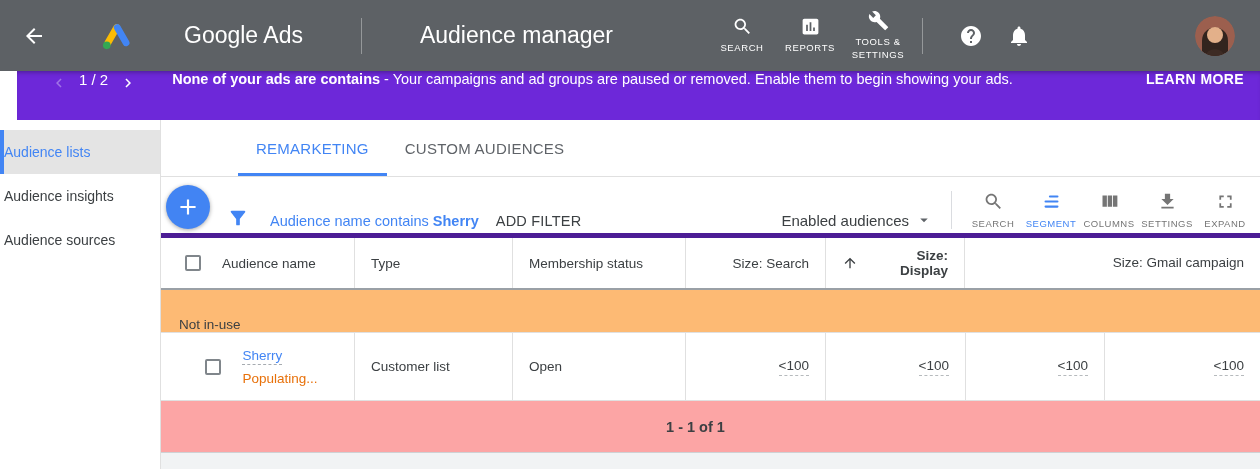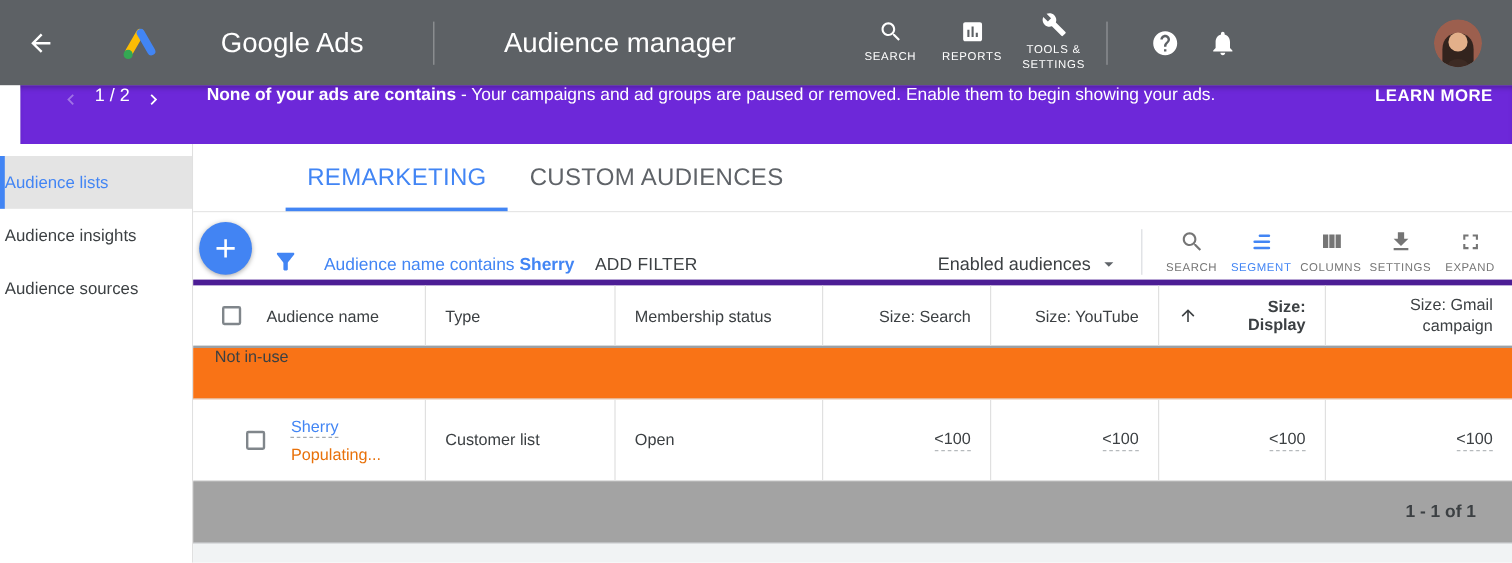--- a/index.html
+++ b/index.html
@@ -39,21 +39,21 @@
   .page-body { display:flex; height:349px; }
   .sidebar { width:161px; flex:none; background:#fff; border-right:1px solid #e0e0e0; padding-top:10px; }
   .side-item { height:44px; display:flex; align-items:center; border-left:4px solid transparent;
     font-size:14px; color:#3c4043; cursor:pointer; }
   .side-item.selected { background:#e4e4e4; border-left-color:#4285f4; color:#4285f4; }
 
   .main { flex:1; display:flex; flex-direction:column; min-width:0; }
 
   
   .tabs { height:57px; display:flex; padding-left:77px; border-bottom:1px solid #e0e0e0; background:#fff; }
-  .tab { display:flex; align-items:center; padding:0 18px; font-size:20px; letter-spacing:.25px;
+  .tab { display:flex; align-items:center; padding:0 18px; font-size:15px; letter-spacing:.25px;
     color:#5f6368; position:relative; cursor:pointer; white-space:nowrap; }
   .tab.active { color:#4285f4; }
   .tab.active::after { content:""; position:absolute; left:0; right:0; bottom:0; height:3px; background:#4285f4; }
 
   
   .toolbar { height:61px; display:flex; align-items:flex-end; border-bottom:5px solid #4c1d95; background:#fff;
     padding:0 6px 4px 5px; }
   .fab { width:44px; height:44px; border-radius:50%; background:#4284f3; display:flex; align-items:center;
     justify-content:center; box-shadow:0 1px 4px rgba(0,0,0,.35); cursor:pointer; flex:none; }
   .fab svg { width:26px; height:26px; fill:#fff; }
@@ -80,35 +80,35 @@
   .c7 { flex:1; min-width:0; }
   .num { justify-content:flex-end; text-align:right; }
   .th.c1 { padding-left:24px; }
   .th .sort-arrow { display:flex; margin-right:8px; }
   .th .sort-arrow svg { width:16px; height:16px; fill:#3c4043; }
   .th.sorted { font-weight:700; }
   .checkbox { width:16px; height:16px; border:2px solid #80868b; border-radius:2px; background:#fff; cursor:pointer; flex:none; }
   .th .hlabel { margin-left:21px; }
   .gmail-h { line-height:1.3; }
 
-  .group-row { height:43px; background:#f97316; display:flex; align-items:flex-start; padding-left:18px;
+  .group-row { height:43px; background:#fdba74; display:flex; align-items:flex-end; padding-left:18px;
     font-size:13.5px; color:#3c4043; border-bottom:1px solid #e0e0e0; }
 
   .data-row { display:flex; height:68px; border-bottom:1px solid #e0e0e0; background:#fff; }
   .td { display:flex; flex-direction:column; justify-content:center; padding:0 16px; font-size:13.5px; color:#3c4043; }
   .td.c1 { flex-direction:row; align-items:center; padding-left:24px; }
   .name-block { margin-left:21px; display:flex; flex-direction:column; }
   .name-link { color:#4285f4; text-decoration:none; border-bottom:1px dashed #a6abb0; padding-bottom:1px;
     width:fit-content; cursor:pointer; }
   .populating { color:#e8710a; margin-top:6px; }
   .type-sub { color:#80868b; margin-top:2px; line-height:1.3; }
   .size-val { align-self:flex-end; border-bottom:1px dashed #b6babd; padding-bottom:2px; }
 
-  .tfoot { height:52px; display:flex; align-items:center; justify-content:flex-end; padding-right:30px;
-    font-size:14.5px; font-weight:700; color:#3c4043; background:#a3a3a3; border-bottom:1px solid #cfd1d4; }
+  .tfoot { height:52px; display:flex; align-items:center; justify-content:center; padding-right:30px;
+    font-size:14.5px; font-weight:700; color:#3c4043; background:#fca5a5; border-bottom:1px solid #cfd1d4; }
   .bottom-strip { flex:1; background:#f1f3f4; }
 </style>
 </head>
 <body>
 
 <div class="appbar">
   <div class="appbar-left">
     <div class="iconbtn">
       <svg viewBox="0 0 24 24">
           <path d="M20 11H7.83l5.59-5.59L12 4l-8 8 8 8 1.41-1.41L7.83 13H20v-2z"></path>
@@ -267,21 +267,20 @@
     </div>
 
     <div class="thead">
       <div class="th c1 cdiv">
         <div class="checkbox"></div>
         <span class="hlabel">Audience name</span>
       </div>
       <div class="th c2 cdiv">Type</div>
       <div class="th c3 cdiv">Membership status</div>
       <div class="th c4 cdiv num">Size: Search</div>
-      <div class="th c5 cdiv num">Size: YouTube</div>
       <div class="th c6 cdiv num sorted">
         <span class="sort-arrow">
           <svg viewBox="0 0 24 24">
               <path d="M4 12l1.41 1.41L11 7.83V20h2V7.83l5.58 5.59L20 12l-8-8-8 8z"></path>
             </svg>
         </span>
         <span>Size: Display</span>
       </div>
       <div class="th c7 num gmail-h">Size: Gmail campaign</div>
     </div>

